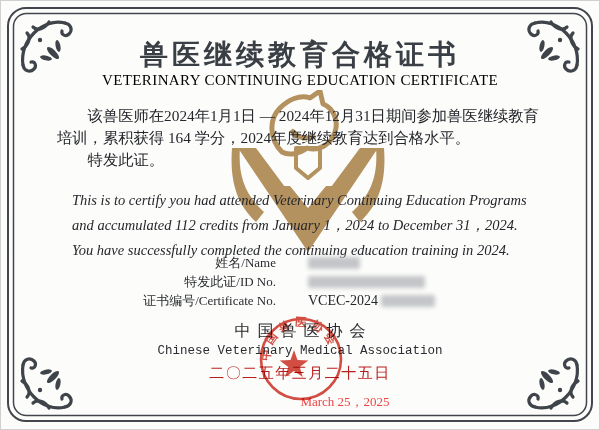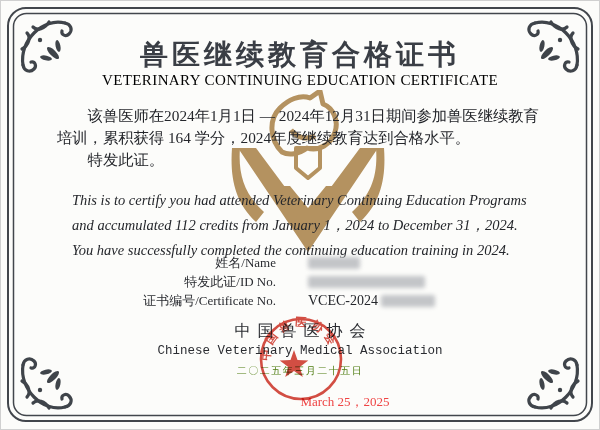--- a/index.html
+++ b/index.html
@@ -29,21 +29,21 @@
   .field-row{display:flex;align-items:center;height:19px;}
   .field-label{width:134px;text-align:right;font-size:13px;color:#2a2c31;white-space:nowrap;}
   .field-value{margin-left:32px;font-size:14px;white-space:nowrap;display:flex;align-items:center;}
   .blurblob{display:inline-block;background:#c3c5c8;border-radius:2px;filter:blur(2.2px);height:12px;}
   .blob-name{width:52px;}
   .blob-id{width:117px;}
   .blob-cert{width:54px;margin-left:3px;}
   .footer-line{left:0;width:600px;text-align:center;}
   .org-cn{top:321px;font-size:16px;letter-spacing:7px;text-indent:7px;color:#2a2c31;}
   .org-en{top:344px;font-size:12.5px;color:#2a2c31;font-family:Liberation Mono, monospace;}
-  .date-cn{top:364px;font-size:10px;letter-spacing:1.5px;color:#4d7c0f;}
+  .date-cn{top:364px;font-size:15px;letter-spacing:1.5px;color:#b91c1c;}
   .date-en{top:393px;font-size:13px;color:#ef4444;margin-left:45px;}
   
   .seal{left:258px;top:316px;width:86px;height:86px;z-index:3;opacity:.87;
     mix-blend-mode:multiply;filter:blur(.4px);}
 </style>
 </head>
 <body>
 
 <div class="cert">
 

